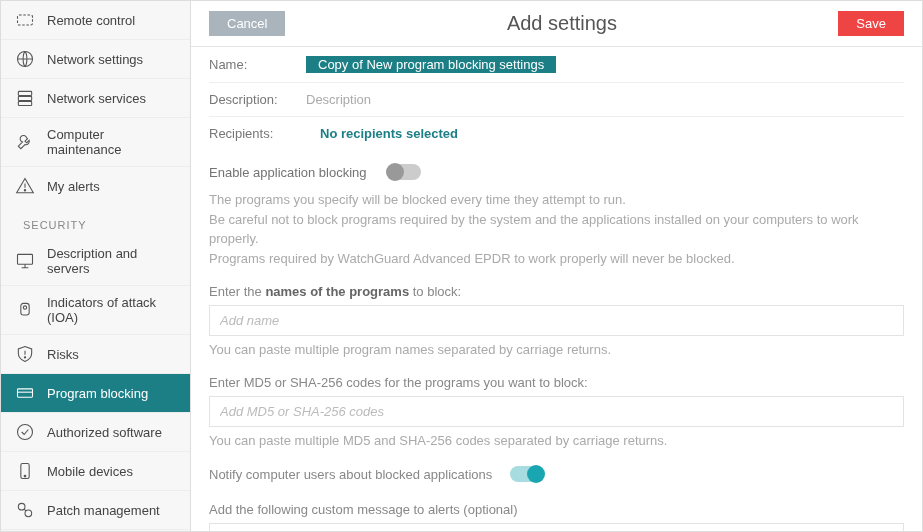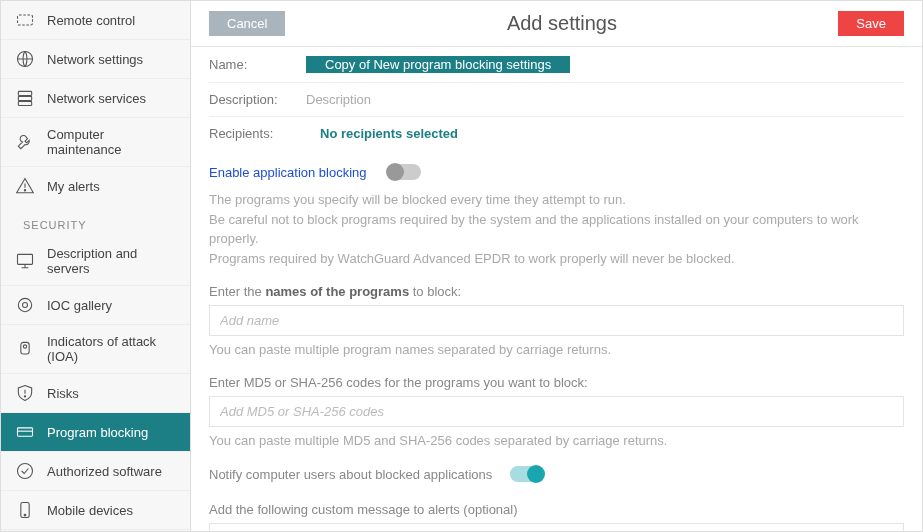--- a/index.html
+++ b/index.html
@@ -16,24 +16,24 @@
   
   .main { flex:1; display:flex; flex-direction:column; overflow:hidden; }
   .header-bar { display:flex; align-items:center; padding:10px 18px; border-bottom:1px solid #e5e5e5; }
   .btn { padding:5px 18px; font-size:13px; color:#fff; border:none; cursor:pointer; }
   .btn-cancel { background:#a9b4bc; }
   .btn-save { background:#ef4444; }
   .header-title { flex:1; text-align:center; font-size:20px; color:#555; font-weight:400; }
   .content { padding: 0 18px 18px 18px; overflow-y:auto; flex:1; font-size:13px; color:#666; }
   .row { display:flex; align-items:center; padding:9px 0; border-bottom:1px solid #eee; gap:12px; }
   .row-label { width:85px; color:#777; }
-  .name-val { background:#1b7f85; color:#fff; padding:1px 19px; }
+  .name-val { background:#1b7f85; color:#fff; padding:1px 12px; }
   .placeholder { color:#aaa; }
   .recipients-link { color:#1b7f85; font-weight:600; cursor:pointer;padding-left:14px; }
-  .enable-row { display:flex; align-items:center; gap:20px; margin: 14px 0 10px 0; color:#1d4ed8;text-align:right;}
+  .enable-row { display:flex; align-items:center; gap:20px; margin: 14px 0 10px 0; color:#737373;text-align:right;}
   
   .toggle { width:34px; height:16px; background:#ccc; border-radius:10px; position:relative; cursor:pointer; }
   .toggle::after { content:""; position:absolute; width:18px; height:18px; background:#999; border-radius:50%; top:-1px; left:-1px; }
   .toggle.on { background:#a7dce0; }
   .toggle.on::after { background:#1aa6b0; left:auto; right:-1px; }
   .info-text { color:#aaa; line-height:1.5; margin-bottom:16px; }
   .field-label { color:#888; margin:8px 0 6px 0; }
   .field-label strong{ color:#666; font-weight:600;}
   .text-input { width:100%; border:1px solid #e3e3e3; padding:7px 10px; font-size:13px; color:#ec4899; }
   .text-input::placeholder { color:#bbb; font-style:italic;}
@@ -99,29 +99,20 @@
           <svg viewBox="0 0 24 24">
             <rect x="3" y="4" width="18" height="12" rx="1"></rect>
             <path d="M8 20h8M12 16v4"></path>
           </svg>
         </span>
       <span>Description and servers</span>
     </div>
     <div class="side-item">
       <span class="icon">
           <svg viewBox="0 0 24 24">
-            <circle cx="12" cy="12" r="8"></circle>
-            <circle cx="12" cy="12" r="3"></circle>
-          </svg>
-        </span>
-      <span>IOC gallery</span>
-    </div>
-    <div class="side-item">
-      <span class="icon">
-          <svg viewBox="0 0 24 24">
             <rect x="7" y="4" width="10" height="14" rx="3"></rect>
             <circle cx="12" cy="9" r="2"></circle>
           </svg>
         </span>
       <span>Indicators of attack (IOA)</span>
     </div>
     <div class="side-item">
       <span class="icon">
           <svg viewBox="0 0 24 24">
             <path d="M12 3l8 3v5c0 5-3.5 8-8 10-4.5-2-8-5-8-10V6l8-3z"></path>

